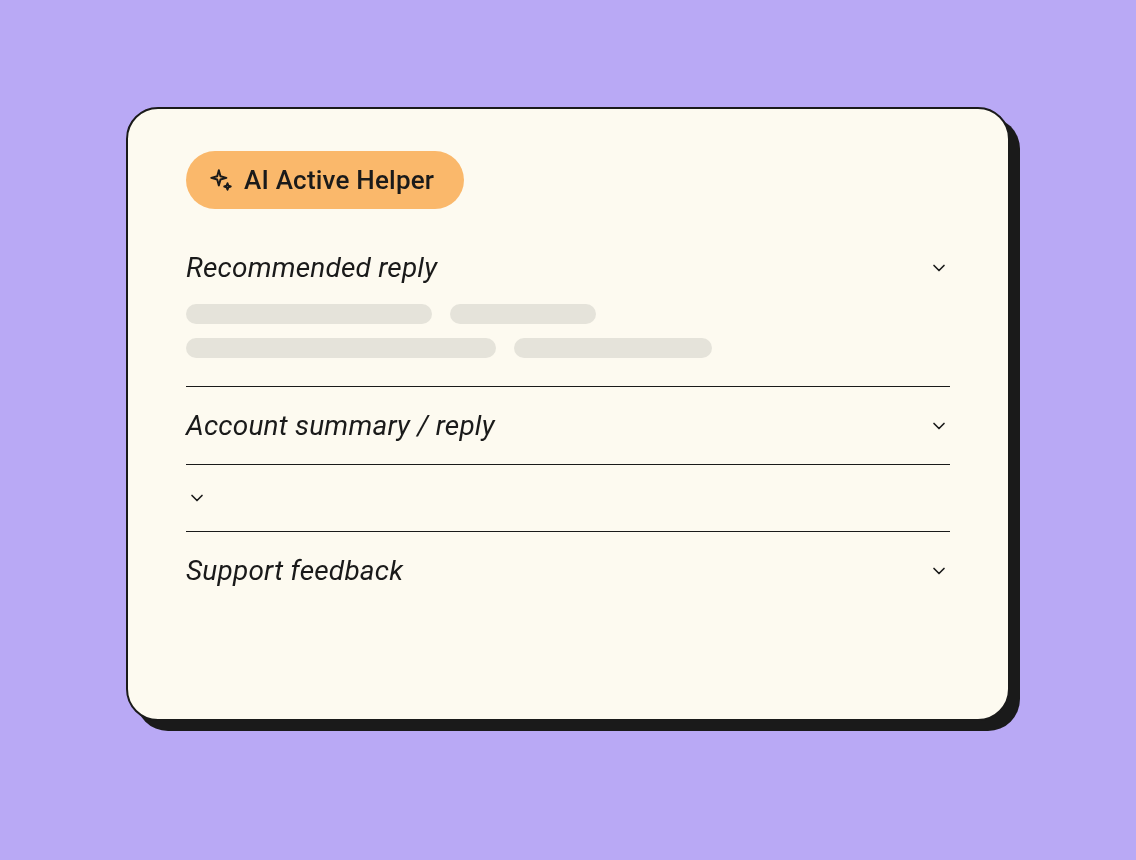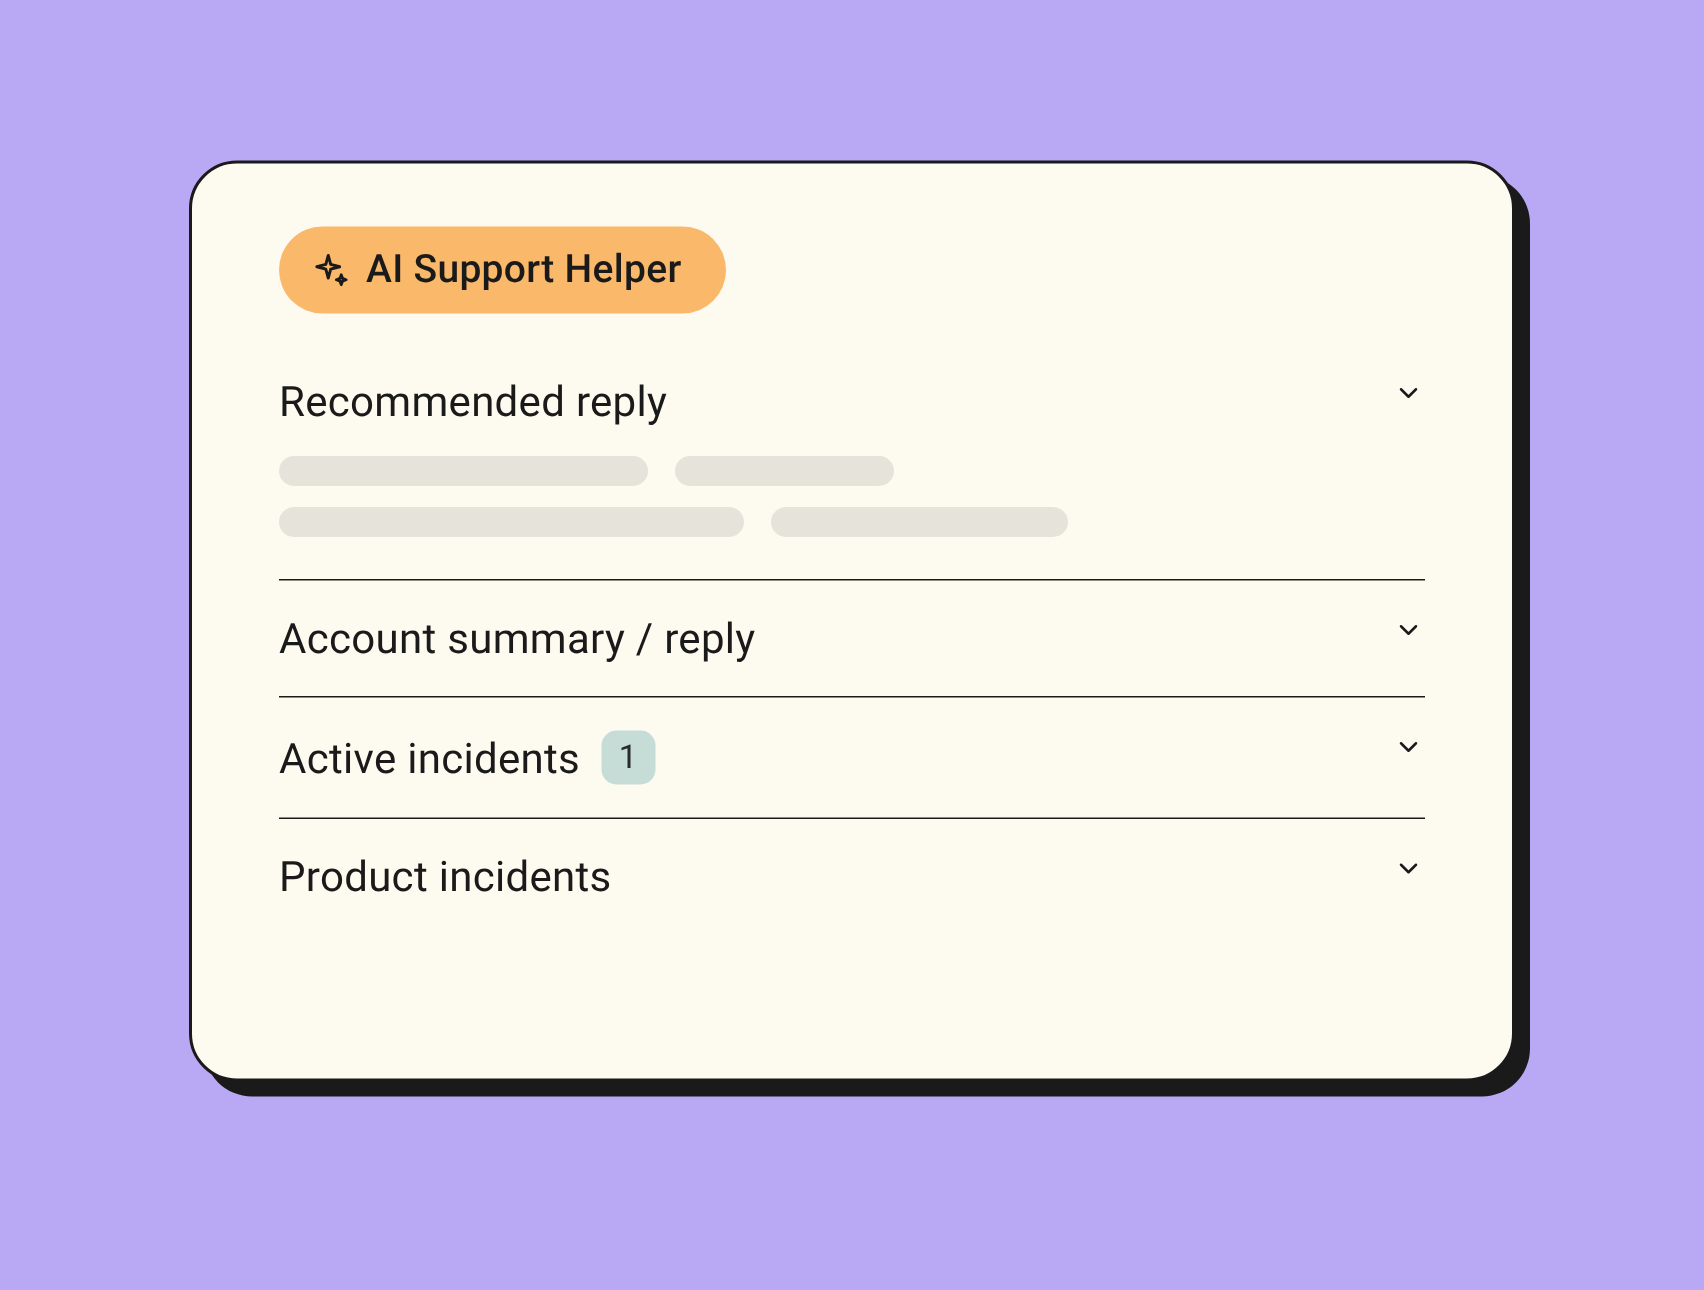--- a/index.html
+++ b/index.html
@@ -48,24 +48,25 @@
       height: 26px;
       display: flex;
       align-items: center;
       justify-content: center;
     }
     .section {
       padding: 0;
     }
     .section-header {
       display: flex;
-      align-items: flex-start;
+      align-items: center;
       justify-content: space-between;
       cursor: pointer;
       padding: 22px 0;
+      font-style: italic;
     }
     .section-header-left {
       display: flex;
       align-items: center;
       gap: 14px;
     }
     .section-title {
       font-size: 28px;
       font-weight: 400;
       color: #1A1A1A;
@@ -125,21 +126,21 @@
 
 <div class="panel">
 
   <div class="badge">
     <span class="sparkle-icon">
       <svg width="26" height="26" viewBox="0 0 24 24" fill="none" stroke="#1A1A1A" stroke-width="1.8" stroke-linecap="round" stroke-linejoin="round">
         <path d="M10 3 L11.5 8.5 L17 10 L11.5 11.5 L10 17 L8.5 11.5 L3 10 L8.5 8.5 Z"></path>
         <path d="M18 15 L18.8 17.2 L21 18 L18.8 18.8 L18 21 L17.2 18.8 L15 18 L17.2 17.2 Z"></path>
       </svg>
     </span>
-    <span class="badge-label">AI Support Helper</span>
+    <span class="badge-label">AI Active Helper</span>
   </div>
 
   
   <div class="section first-section">
     <div class="section-header">
       <div class="section-header-left">
         <span class="section-title">Recommended reply</span>
       </div>
       <span class="chevron">
         <svg width="20" height="20" viewBox="0 0 24 24" fill="none" stroke="#1A1A1A" stroke-width="2" stroke-linecap="round" stroke-linejoin="round">
@@ -173,39 +174,35 @@
         </svg>
       </span>
     </div>
   </div>
 
   <hr class="divider">
 
   
   <div class="section">
     <div class="section-header">
+      <span class="chevron">
+        <svg width="20" height="20" viewBox="0 0 24 24" fill="none" stroke="#1A1A1A" stroke-width="2" stroke-linecap="round" stroke-linejoin="round">
+          <polyline points="6 9 12 15 18 9"></polyline>
+        </svg>
+      </span>
+    </div>
+  </div>
+
+  <hr class="divider">
+
+  
+  <div class="section">
+    <div class="section-header">
       <div class="section-header-left">
-        <span class="section-title">Active incidents</span>
-        <span class="count-badge">1</span>
-      </div>
-      <span class="chevron">
-        <svg width="20" height="20" viewBox="0 0 24 24" fill="none" stroke="#1A1A1A" stroke-width="2" stroke-linecap="round" stroke-linejoin="round">
-          <polyline points="6 9 12 15 18 9"></polyline>
-        </svg>
-      </span>
-    </div>
-  </div>
-
-  <hr class="divider">
-
-  
-  <div class="section">
-    <div class="section-header">
-      <div class="section-header-left">
-        <span class="section-title">Product incidents</span>
+        <span class="section-title">Support feedback</span>
       </div>
       <span class="chevron">
         <svg width="20" height="20" viewBox="0 0 24 24" fill="none" stroke="#1A1A1A" stroke-width="2" stroke-linecap="round" stroke-linejoin="round">
           <polyline points="6 9 12 15 18 9"></polyline>
         </svg>
       </span>
     </div>
   </div>
 
 </div>

